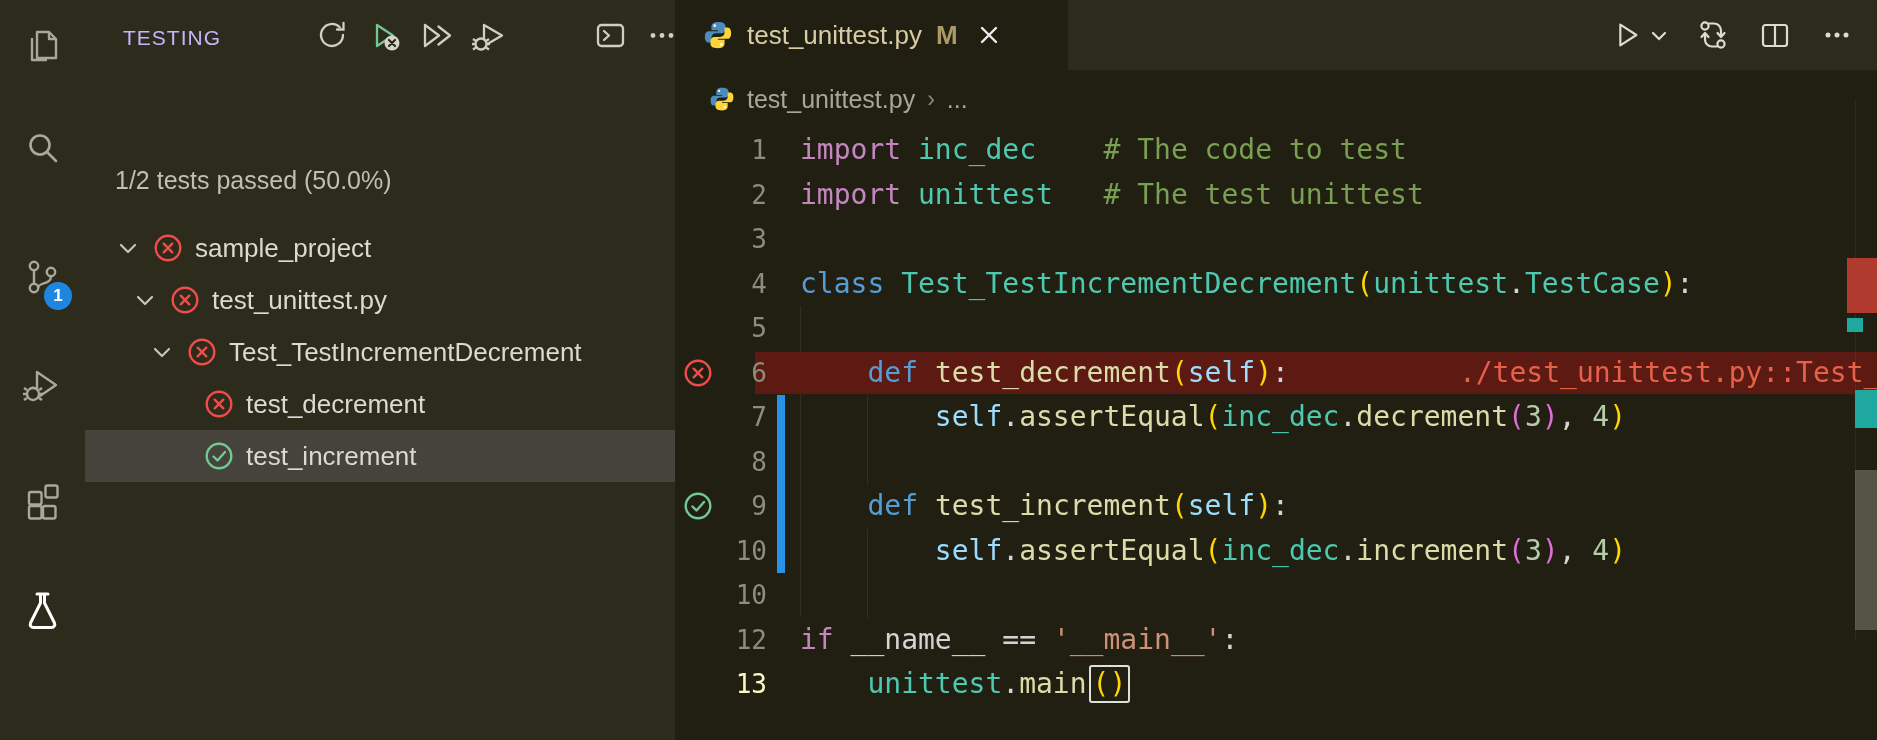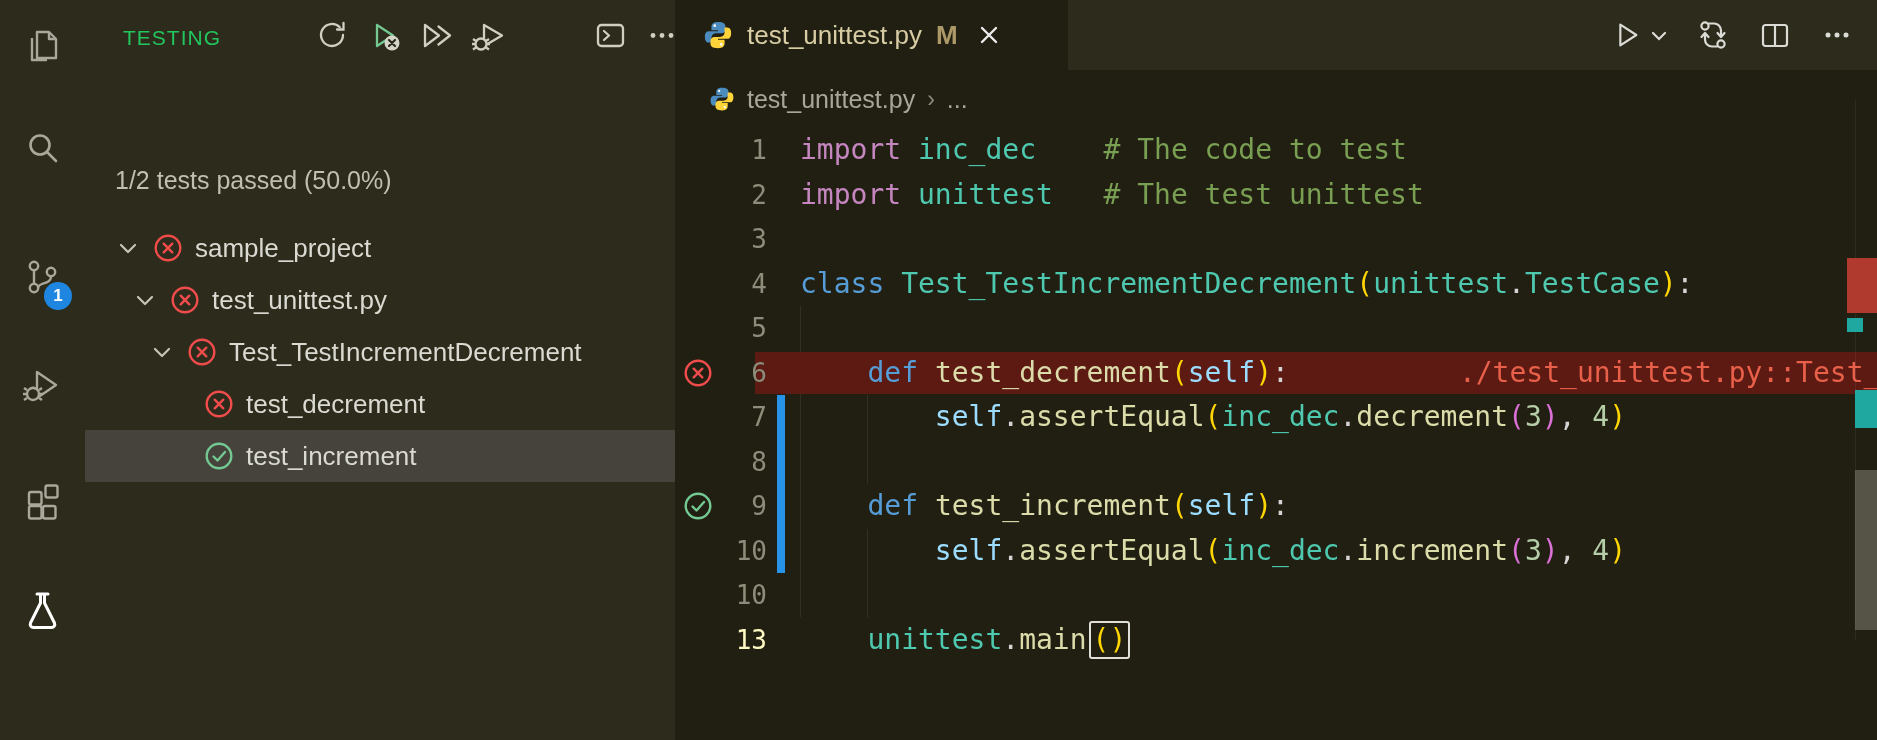--- a/index.html
+++ b/index.html
@@ -10,21 +10,21 @@
   
   .activitybar { position:absolute; left:0; top:0; width:85px; height:740px; background:#2D2B1B; }
   .ab-icon { position:absolute; left:0; width:85px; height:64px; display:flex; align-items:center; justify-content:center; color:#A9A89A; cursor:pointer; }
   .ab-icon.active { color:#FFFFFF; }
   .ab-badge { position:absolute; right:13px; bottom:0px; width:28px; height:28px; border-radius:50%;
               background:#1E86E0; color:#fff; font-size:17px; font-weight:bold;
               display:flex; align-items:center; justify-content:center; }
 
   
   .sidebar { position:absolute; left:85px; top:0; width:590px; height:740px; background:#2D2B1B; }
-  .sb-title { position:absolute; left:38px; top:26px; font-size:21px; color:#22c55e; letter-spacing:1px; }
+  .sb-title { position:absolute; left:38px; top:26px; font-size:21px; color:#c4b5fd; letter-spacing:1px; }
   .sb-actions { position:absolute; left:230px; top:18px; display:flex; gap:18px; align-items:center; color:#CFCFC2; }
   .sb-actions .spacer { width:52px; }
   .sb-act { cursor:pointer; }
   .filterbox { position:absolute; left:28px; right:15px; top:86px; height:64px; background:#3A3826;
                border-radius:5px; display:flex; align-items:center; padding:0 18px; }
   .filter-ph { flex:1; color:#B2B2A4; font-size:26px; }
   .status { position:absolute; left:30px; top:166px; font-size:25px; color:#BFBFB2; }
   #tree { position:absolute; left:0; top:222px; width:100%; }
   .trow { height:52px; display:flex; align-items:center; color:#DADAD2; font-size:26px; cursor:pointer; }
   .trow.selected { background:#45433B; }
@@ -392,20 +392,27 @@
           <div class="g-pad"></div>
           <pre class="codepre"><span style="color: rgb(212, 212, 212);">        </span><span style="color: rgb(156, 220, 254);">self</span><span style="color: rgb(212, 212, 212);">.</span><span style="color: rgb(220, 220, 170);">assertEqual</span><span style="color: rgb(255, 214, 2);">(</span><span style="color: rgb(78, 201, 176);">inc_dec</span><span style="color: rgb(212, 212, 212);">.</span><span style="color: rgb(220, 220, 170);">increment</span><span style="color: rgb(218, 112, 214);">(</span><span style="color: rgb(181, 206, 168);">3</span><span style="color: rgb(218, 112, 214);">)</span><span style="color: rgb(212, 212, 212);">, </span><span style="color: rgb(181, 206, 168);">4</span><span style="color: rgb(255, 214, 2);">)</span></pre>
         </div>
         <div class="line">
           <div class="g-icon"></div>
           <div class="g-num">10</div>
           <div class="g-bar"></div>
           <div class="g-pad"></div>
           <pre class="codepre"></pre>
         </div>
+        <div class="line">
+          <div class="g-icon"></div>
+          <div class="g-num">12</div>
+          <div class="g-bar"></div>
+          <div class="g-pad"></div>
+          <pre class="codepre"><span style="color: rgb(197, 134, 192);">if</span><span style="color: rgb(212, 212, 212);"> __name__ == </span><span style="color: rgb(206, 145, 120);">'__main__'</span><span style="color: rgb(212, 212, 212);">:</span></pre>
+        </div>
         <div class="line cursor-line">
           <div class="g-icon"></div>
           <div class="g-num">13</div>
           <div class="g-bar"></div>
           <div class="g-pad"></div>
           <pre class="codepre"><span style="color: rgb(212, 212, 212);">    </span><span style="color: rgb(78, 201, 176);">unittest</span><span style="color: rgb(212, 212, 212);">.</span><span style="color: rgb(220, 220, 170);">main</span><span class="cursor-box" style="color: rgb(255, 214, 2);">()</span></pre>
         </div>
       </div>
   </div>
 

